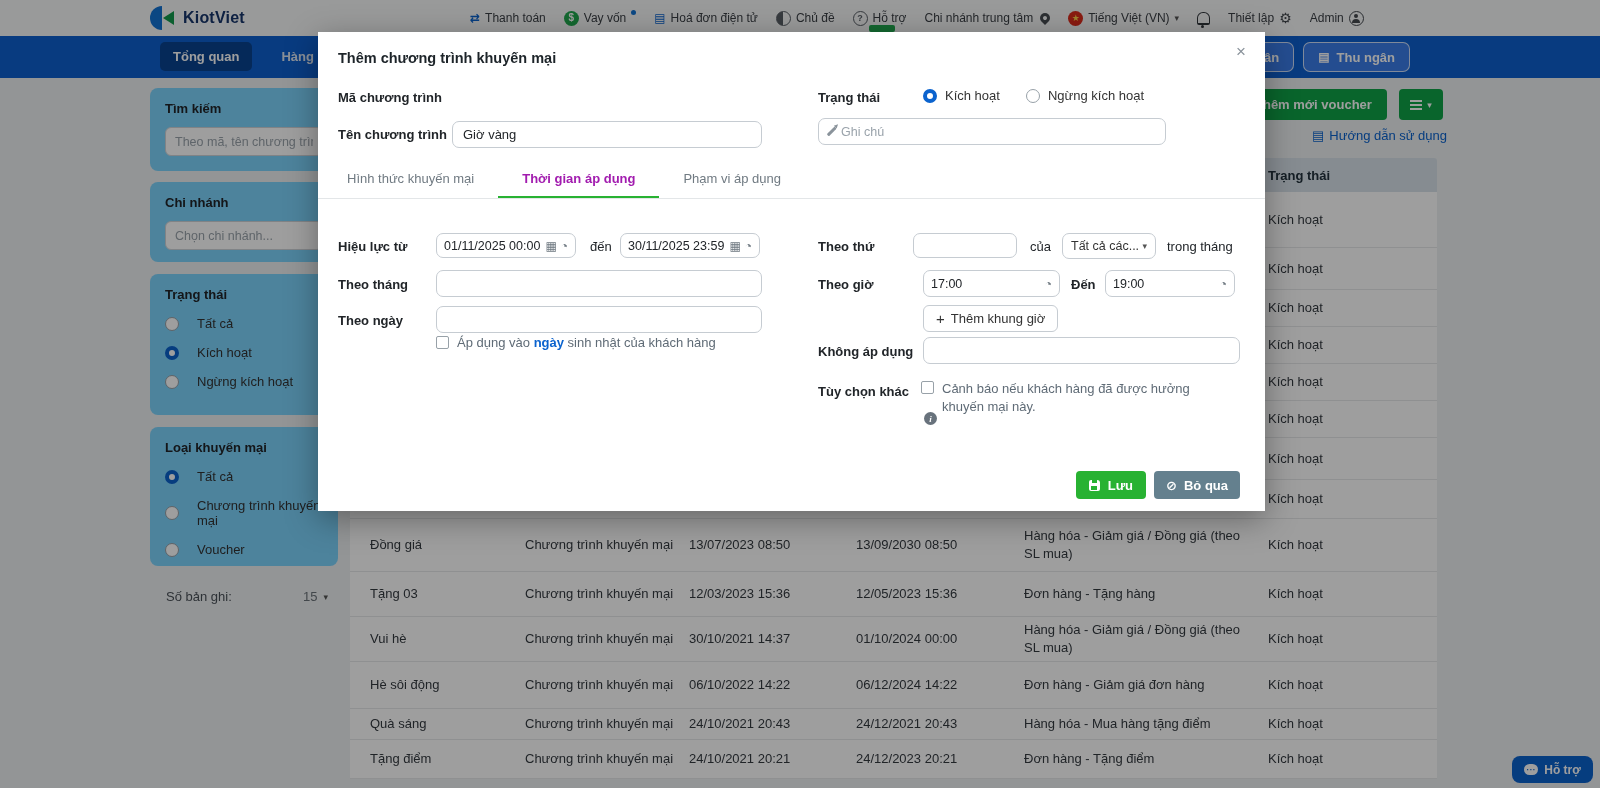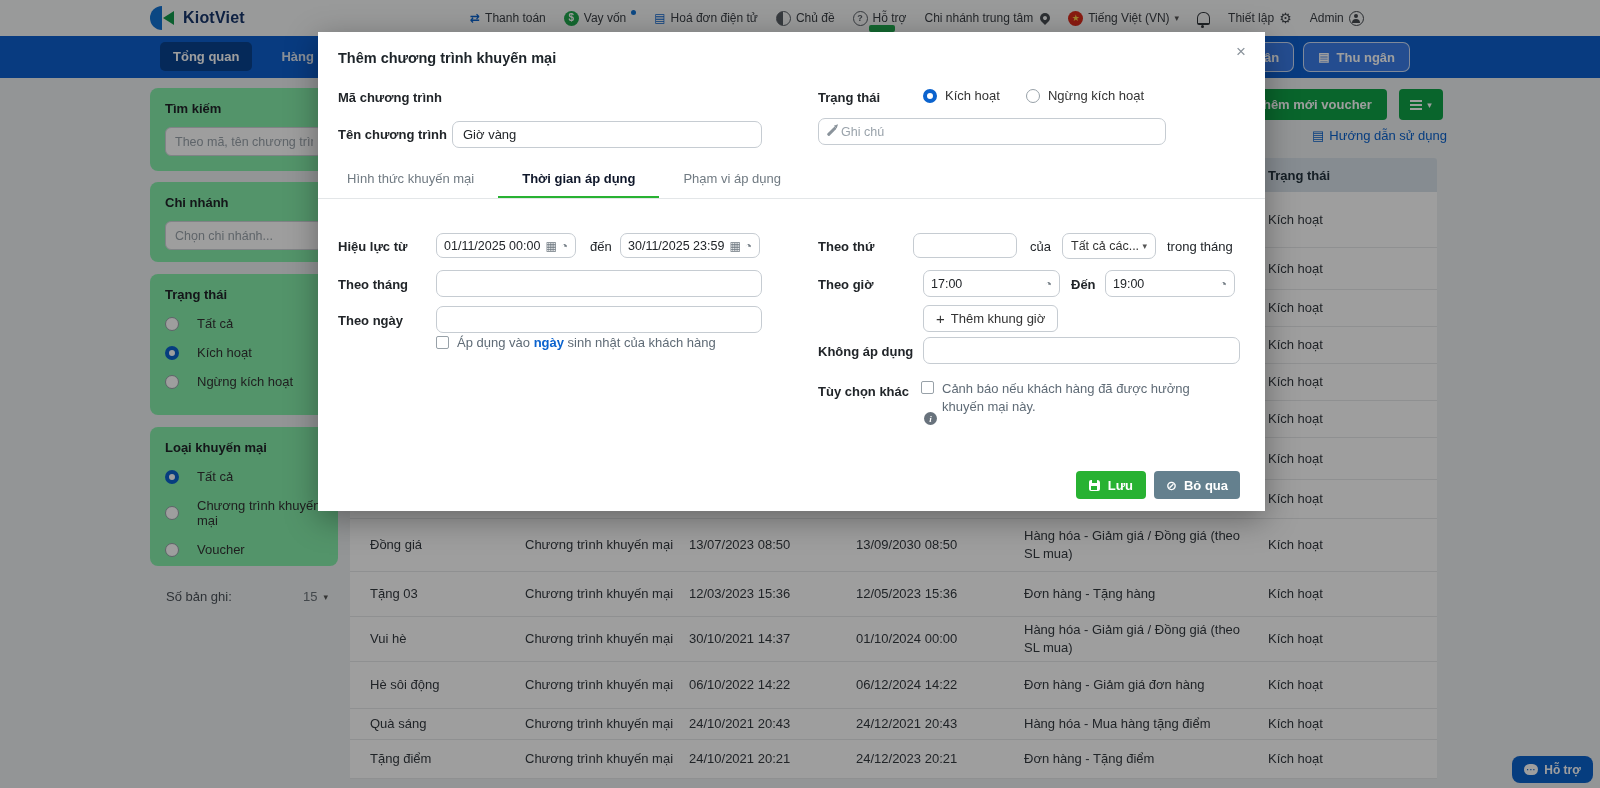--- a/index.html
+++ b/index.html
@@ -34,21 +34,21 @@
   .mi-badge{position:absolute;left:16px;bottom:-6px;width:26px;height:7px;background:#21a94e;border-radius:2px;}
   
   .navbar{position:absolute;left:0;top:36px;width:1600px;height:42px;background:#0d60cf;z-index:1;}
   .nav-items{position:absolute;left:160px;top:6px;display:flex;gap:16px;}
   .nav-item{padding:7px 13px;font-size:13px;font-weight:bold;color:#dfe8f5;border-radius:5px;cursor:pointer;white-space:nowrap;}
   .nav-item.active{background:rgba(0,0,0,.30);color:#fff;}
   .nav-right{position:absolute;right:190px;top:6px;display:flex;gap:9px;}
   .nav-btn{display:flex;align-items:center;gap:7px;height:30px;padding:0 14px;background:#3b7de8;border:1px solid rgba(255,255,255,.75);border-radius:7px;color:#fff;font-size:13px;font-weight:bold;cursor:pointer;}
   .calendar-check-icon,.receipt-icon{color:#fff;font-size:12px;}
   
-  .card{position:absolute;background:#86efac;border-radius:8px;padding:13px 15px;box-sizing:border-box;z-index:1;}
+  .card{position:absolute;background:#7dd3fc;border-radius:8px;padding:13px 15px;box-sizing:border-box;z-index:1;}
   .card-title{font-size:13px;font-weight:bold;color:#212529;}
   .side-input{margin-top:11px;width:100%;height:29px;box-sizing:border-box;border:1px solid #cfd4d9;border-radius:6px;padding:0 9px;font-size:12.5px;color:#333;background:#fff;font-family:inherit;}
   .side-input::placeholder{color:#9aa3ab;}
   .radio-row{display:flex;align-items:center;gap:18px;margin-top:14px;font-size:13px;color:#333;cursor:pointer;}
   .rdo{width:14px;height:14px;border:1.5px solid #98a1a8;border-radius:50%;background:#fff;box-sizing:border-box;flex:none;}
   .rdo.sel{border:4.5px solid #0b63ce;}
   .records-row{position:absolute;left:166px;top:589px;width:162px;display:flex;justify-content:space-between;align-items:center;font-size:13px;color:#4a5158;z-index:1;}
   .records-val{color:#6b7379;display:flex;gap:6px;align-items:center;cursor:pointer;}
   
   .btn-add-voucher{position:absolute;left:1240px;top:89px;height:31px;padding:0 15px;background:#0fa347;border:none;border-radius:4px;color:#fff;font-size:13px;font-weight:bold;z-index:1;cursor:pointer;font-family:inherit;}
@@ -84,21 +84,21 @@
   .cal-icon{color:#6e7880;font-size:12px;}
   .clock-icon{color:#6e7880;font-size:12px;}
   .note-box{left:500px;top:86px;width:348px;height:27px;}
   .pencil-icon{position:relative;width:11px;height:2.5px;background:#8a939b;transform:rotate(-45deg);border-radius:1px;flex:none;}
   .pencil-icon::after{content:'';position:absolute;right:-4px;top:-1px;border-top:2.2px solid transparent;border-bottom:2.2px solid transparent;border-left:4px solid #8a939b;}
   .note-ph{color:#9aa3ab;}
   .m-radios{position:absolute;left:605px;top:56px;display:flex;gap:26px;}
   .m-radio{display:flex;align-items:center;gap:8px;font-size:13px;color:#333;cursor:pointer;}
   .tabs{position:absolute;left:0;top:139px;width:947px;height:28px;border-bottom:1px solid #e3e6e8;box-sizing:border-box;padding-left:5px;display:flex;}
   .tab{padding:0 24px;font-size:13px;color:#707a82;display:flex;align-items:flex-start;cursor:pointer;height:27px;box-sizing:border-box;}
-  .tab.active{color:#0f172a;font-weight:bold;border-bottom:2.5px solid #28b232;}
+  .tab.active{color:#a21caf;font-weight:bold;border-bottom:2.5px solid #28b232;}
   .sel-box{position:absolute;box-sizing:border-box;border:1px solid #c6ccd2;border-radius:7px;display:flex;align-items:center;justify-content:space-between;padding:12px 8px;font-size:12.5px;color:#333;cursor:pointer;}
   .m-btnframe{position:absolute;left:605px;top:273px;height:27px;padding:0 12px;border:1px solid #c6ccd2;border-radius:6px;background:#fff;font-size:13px;color:#333;display:flex;align-items:center;gap:6px;cursor:pointer;font-family:inherit;}
   .cbx{width:13px;height:13px;border:1.5px solid #98a1a8;border-radius:2px;background:#fff;box-sizing:border-box;flex:none;}
   .bday-row{position:absolute;left:118px;top:303px;display:flex;align-items:center;gap:8px;font-size:13px;color:#5f6b76;cursor:pointer;}
   .bday-link{color:#0b63ce;font-weight:bold;}
   .warn-row{position:absolute;left:603px;top:348px;width:310px;display:flex;gap:8px;font-size:13px;color:#5f6b76;line-height:1.35;cursor:pointer;}
   .warn-row .cbx{margin-top:1px;}
   .info-icon{position:absolute;left:606px;top:380px;width:13px;height:13px;border-radius:50%;background:#68727c;color:#fff;font-size:9px;font-style:italic;font-weight:bold;display:flex;align-items:center;justify-content:center;font-family:"Liberation Serif",serif;}
   .m-footer{position:absolute;right:25px;top:439px;display:flex;gap:8px;}
   .btn-save{display:flex;align-items:center;gap:8px;height:28px;padding:0 13px;background:#28b232;border:none;border-radius:4px;color:#fff;font-size:13px;font-weight:bold;cursor:pointer;font-family:inherit;}

